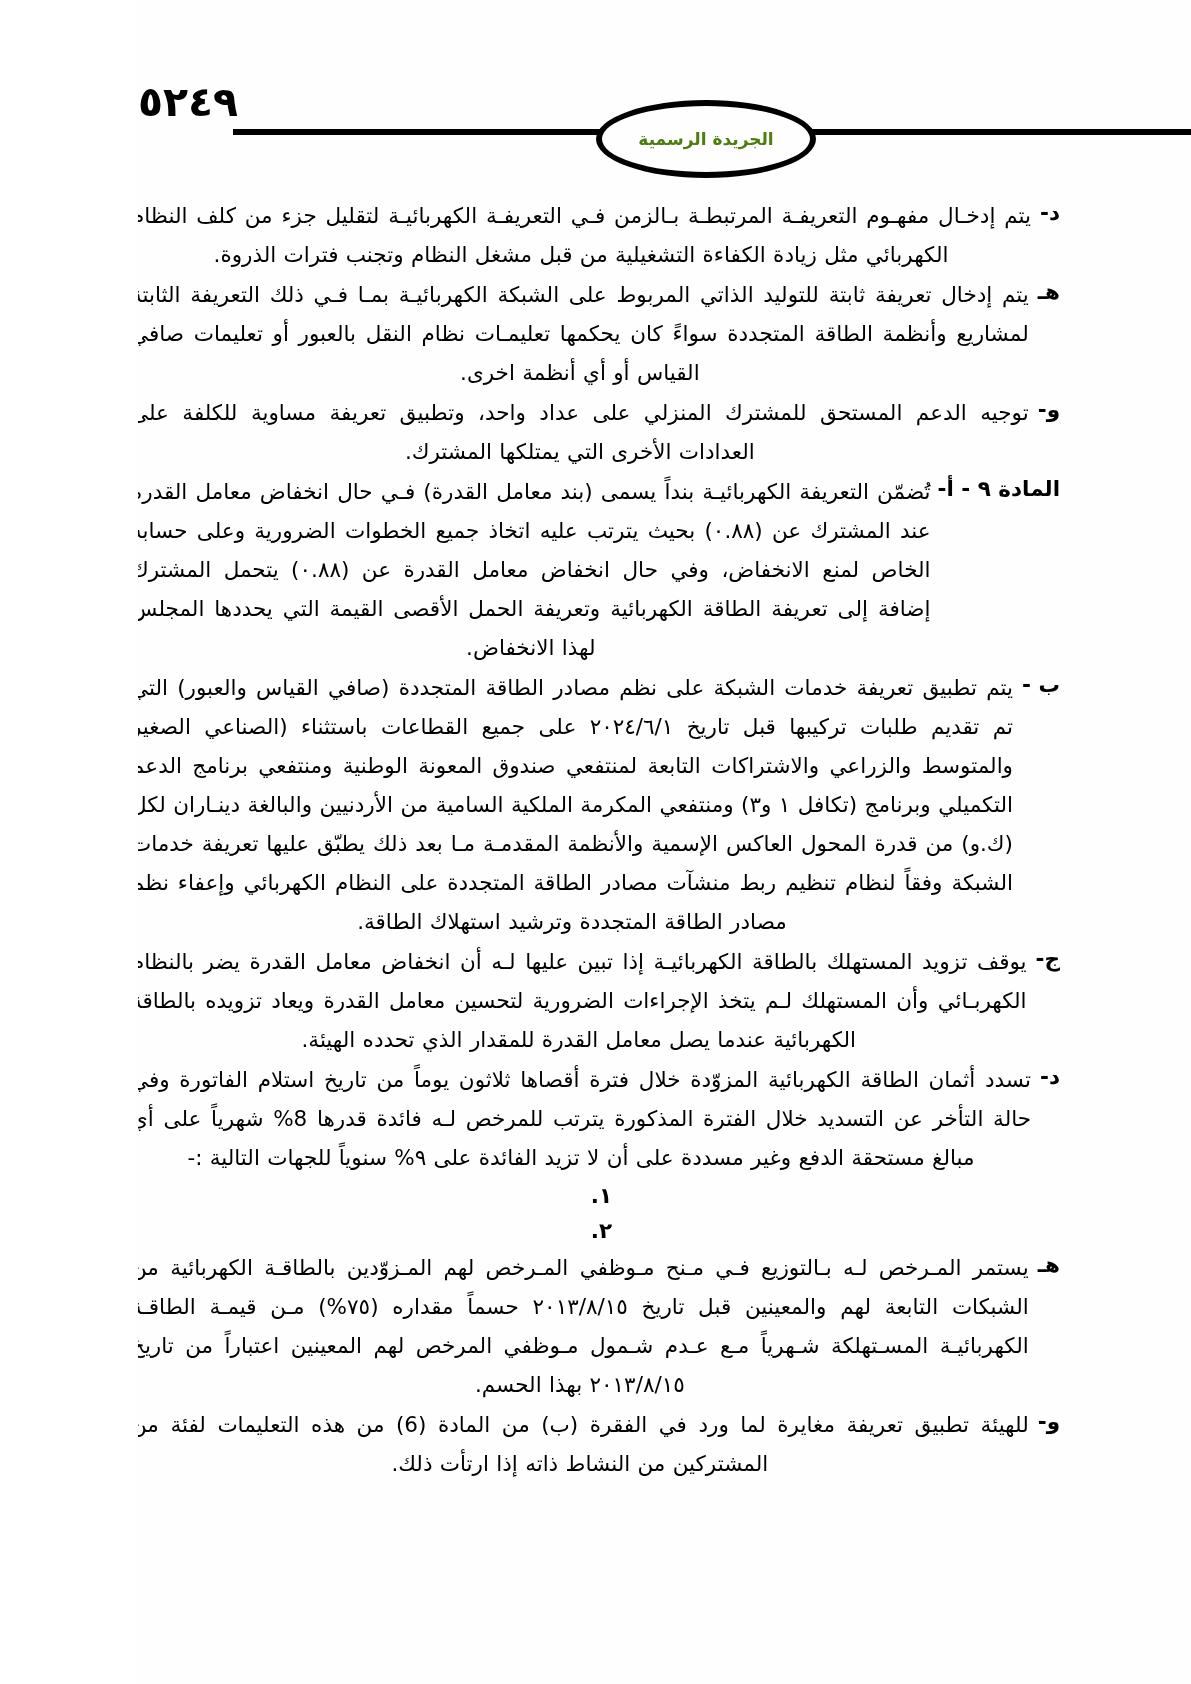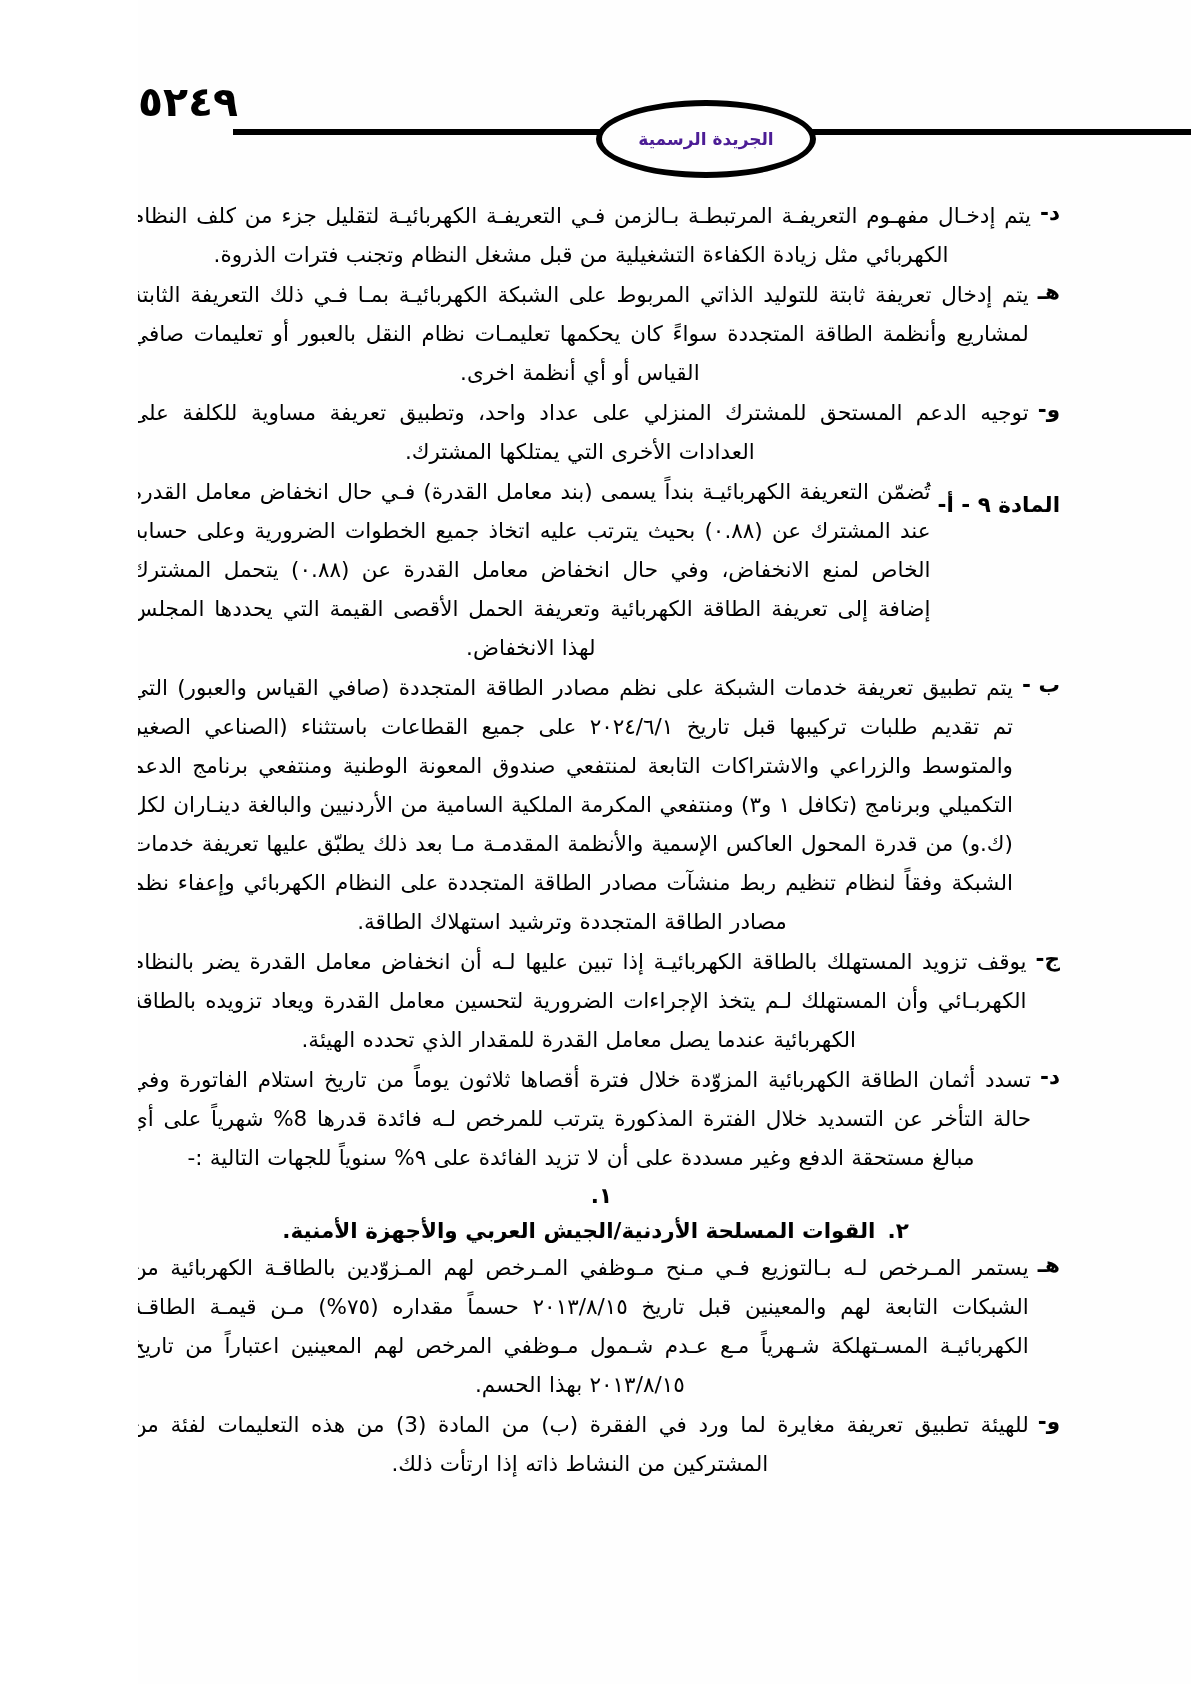--- a/index.html
+++ b/index.html
@@ -59,21 +59,21 @@
     border-radius: 50% / 50%;
     background: #fefefe;
     display: flex;
     align-items: center;
     justify-content: center;
   }
   .gazette-oval span {
     font-family: "DejaVu Sans", sans-serif;
     font-size: 17px;
     font-weight: bold;
-    color: #4c1d95;
+    color: #4d7c0f;
     white-space: nowrap;
   }
 
   
   .content {
     position: absolute;
     top: 196px;
     right: 131px;
     width: 929px;
     direction: rtl;
@@ -104,21 +104,20 @@
     line-height: 39px;
     text-align: justify;
     text-align-last: center;
     text-justify: inter-word;
     word-spacing: 0.5px;
   }
 
   
   .clause.article .clause-marker {
     padding-left: 7px;
-    margin-top: 16px;
   }
 
   
   .numbered-list {
     margin: 0;
     padding: 0;
     list-style: none;
   }
   .numbered-item {
     display: flex;
@@ -179,26 +178,25 @@
       <div class="clause">
         <div class="clause-marker">د-</div>
         <div class="clause-body">تسدد أثمان الطاقة الكهربائية المزوّدة خلال فترة أقصاها ثلاثون يوماً من تاريخ استلام الفاتورة وفي حالة التأخر عن التسديد خلال الفترة المذكورة يترتب للمرخص لـه فائدة قدرها 8% شهرياً على أي مبالغ مستحقة الدفع وغير مسددة على أن لا تزيد الفائدة على ٩% سنوياً للجهات التالية :-</div>
       </div>
       <div class="numbered-list">
         <div class="numbered-item">
           <span class="num">١.</span>
         </div>
         <div class="numbered-item">
           <span class="num">٢.</span>
-          <span class="txt">القوات المسلحة الأردنية/الجيش العربي والأجهزة الأمنية.</span>
         </div>
       </div>
       <div class="clause">
         <div class="clause-marker">هـ</div>
         <div class="clause-body">يستمر المـرخص لـه بـالتوزيع فـي مـنح مـوظفي المـرخص لهم المـزوّدين بالطاقـة الكهربائية من الشبكات التابعة لهم والمعينين قبل تاريخ ٢٠١٣/٨/١٥ حسماً مقداره (٧٥%) مـن قيمـة الطاقـة الكهربائيـة المسـتهلكة شـهرياً مـع عـدم شـمول مـوظفي المرخص لهم المعينين اعتباراً من تاريخ ٢٠١٣/٨/١٥ بهذا الحسم.</div>
       </div>
       <div class="clause">
         <div class="clause-marker">و-</div>
-        <div class="clause-body">للهيئة تطبيق تعريفة مغايرة لما ورد في الفقرة (ب) من المادة (3) من هذه التعليمات لفئة من المشتركين من النشاط ذاته إذا ارتأت ذلك.</div>
+        <div class="clause-body">للهيئة تطبيق تعريفة مغايرة لما ورد في الفقرة (ب) من المادة (6) من هذه التعليمات لفئة من المشتركين من النشاط ذاته إذا ارتأت ذلك.</div>
       </div>
     </div>
 
 </div>
 
 </body></html>

